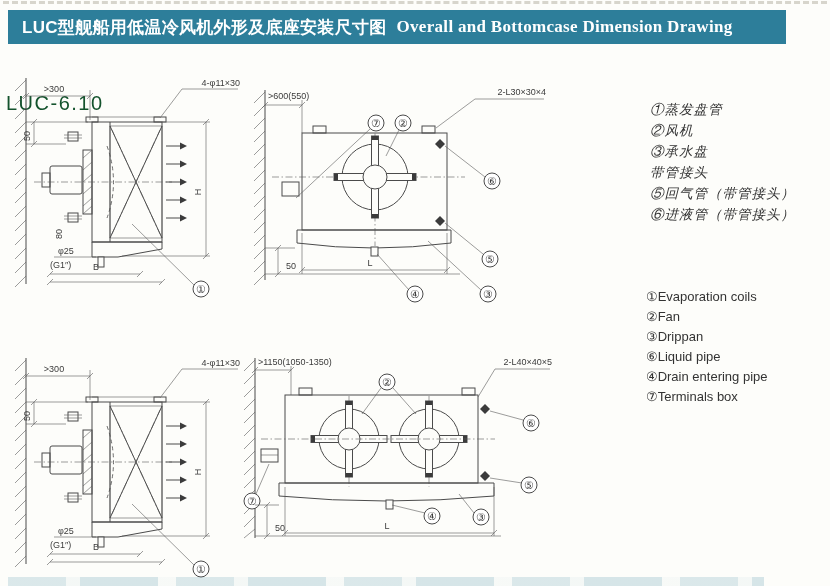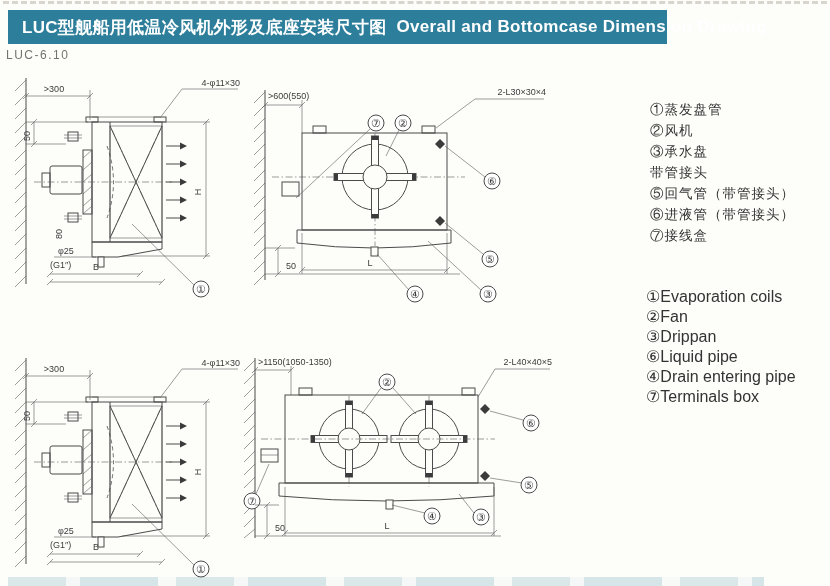--- a/index.html
+++ b/index.html
@@ -1,28 +1,28 @@
 <!DOCTYPE html>
 <html><head>
 <meta charset="utf-8">
 <style>
   html,body{margin:0;padding:0;background:#e8e8e8;}
   .page{position:relative;width:830px;height:586px;background:#fdfdfa;overflow:hidden;
         font-family:"Liberation Sans",sans-serif;}
   .top-edge{position:absolute;top:1px;left:3px;width:824px;border-top:3px dashed #d7d5cc;}
-  .banner{position:absolute;left:8px;top:10px;width:659px;height:34px;background:#2d7e9a;
+  .banner{position:absolute;left:8px;top:10px;width:778px;height:34px;background:#2d7e9a;
           color:#ffffff;display:flex;align-items:center;padding:0 0 0 14px;box-sizing:border-box;
           font-weight:bold;font-size:17px;letter-spacing:.3px;white-space:nowrap;}
-  .banner .en{margin-left:10px;}
-  .model-heading{position:absolute;color:#737373;font-size:12px;letter-spacing:1.5px;}
+  .banner .en{margin-left:10px;font-family:Liberation Serif, serif;}
+  .model-heading{position:absolute;color:#14532d;font-size:20px;letter-spacing:1.5px;margin-top:44px;}
   #heading1{left:6px;top:48px;}
   #heading2{left:6px;top:321px;}
   .legend{position:absolute;color:#333;}
-  .legend-cn{left:650px;top:99px;font-size:13.5px;line-height:21px;letter-spacing:1px;}
-  .legend-en{left:646px;top:287px;font-size:16px;line-height:20px;}
+  .legend-cn{left:650px;top:99px;font-size:13.5px;line-height:21px;letter-spacing:1px;font-style:italic;}
+  .legend-en{left:646px;top:287px;font-size:13px;line-height:20px;}
   .legend div{white-space:nowrap;}
   svg{position:absolute;overflow:visible;}
   .ln{stroke:#4b4b4b;stroke-width:1;fill:none;}
   .thin{stroke:#5a5a5a;stroke-width:.6;fill:none;}
   .dd{stroke:#5a5a5a;stroke-width:.6;fill:none;stroke-dasharray:7 2.5 1.5 2.5;}
   .dash{stroke:#4b4b4b;stroke-width:.8;fill:none;stroke-dasharray:4 3;}
   .lbl{fill:#3b3b3b;font-size:9px;font-family:"Liberation Sans",sans-serif;}
   .co-c{fill:#ffffff;stroke:#4b4b4b;stroke-width:1;}
   .co-t{fill:#3b3b3b;font-size:11px;text-anchor:middle;font-family:"Liberation Sans",sans-serif;}
   .solid{fill:#3b3b3b;stroke:none;}
@@ -219,21 +219,20 @@
     </g>
   </svg>
 
   <div class="legend legend-cn">
     <div>①蒸发盘管</div>
     <div>②风机</div>
     <div>③承水盘</div>
     <div>带管接头</div>
     <div>⑤回气管（带管接头）</div>
     <div>⑥进液管（带管接头）</div>
-    <div>⑦接线盒</div>
   </div>
 
   <div class="legend legend-en">
     <div>①Evaporation coils</div>
     <div>②Fan</div>
     <div>③Drippan</div>
     <div>⑥Liquid pipe</div>
     <div>④Drain entering pipe</div>
     <div>⑦Terminals box</div>
   </div>

